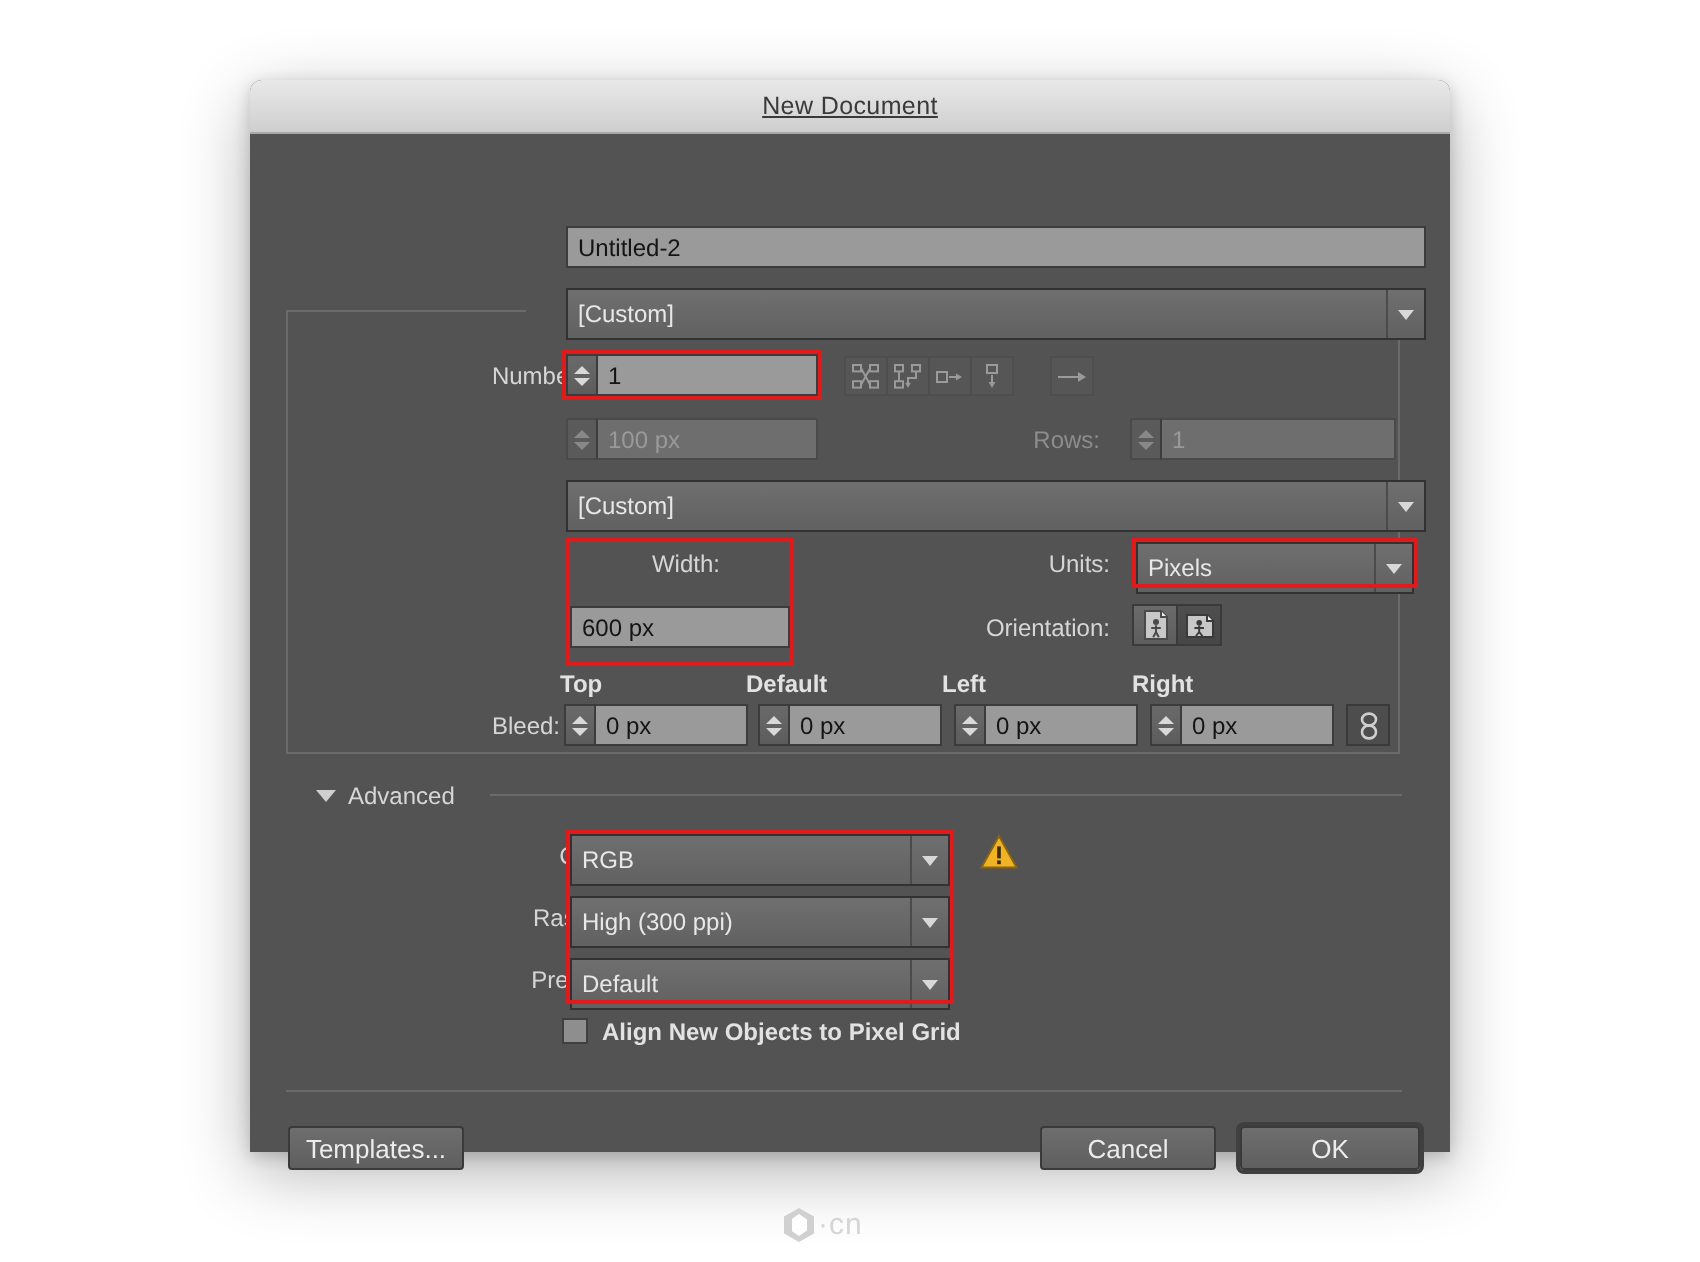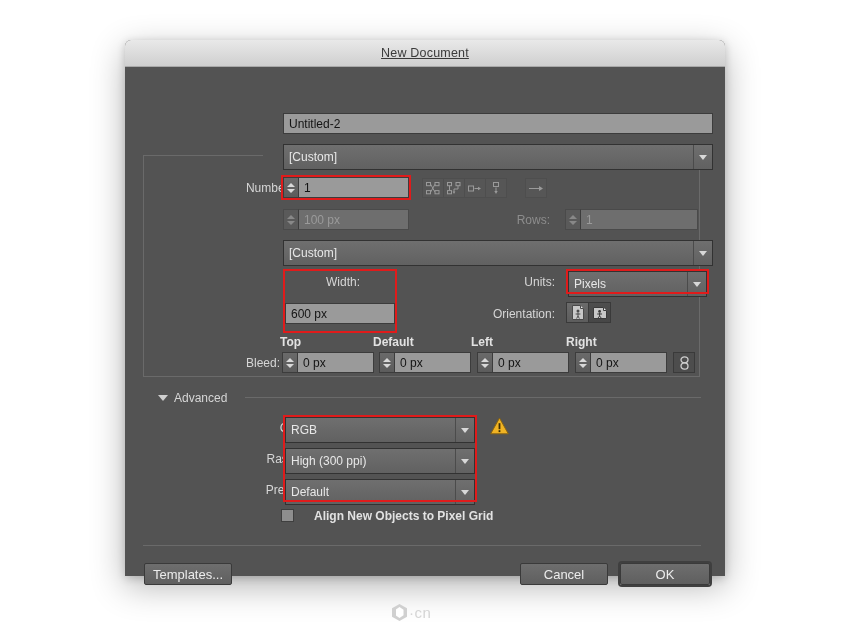--- a/index.html
+++ b/index.html
@@ -393,21 +393,21 @@
       </div>
 
       <div class="lbl" style="position:absolute; left:60px; top:416px; width:160px;">Preview Mode:</div>
       <div class="select" style="position:absolute; left:160px; top:412px; width:190px;">
         <span>Default</span>
         <span class="arrowbox">
             <i class="caret"></i>
           </span>
       </div>
 
-      <div style="position:absolute; left:156px; top:442px; display:flex; gap:20px;">
+      <div style="position:absolute; left:156px; top:442px; display:flex; gap:7px;">
         <span class="cbox"></span>
         <span class="hdr">Align New Objects to Pixel Grid</span>
       </div>
 
       <div class="adv-rule" style="left:18px; top:478px; width:558px; background:#6a6a6a;"></div>
 
       <div class="btn" style="position:absolute; left:19px; top:496px; width:88px;">Templates...</div>
       <div class="btn" style="position:absolute; left:395px; top:496px; width:88px;">Cancel</div>
       <div class="btn default" style="position:absolute; left:495px; top:496px; width:90px;">OK</div>
 

